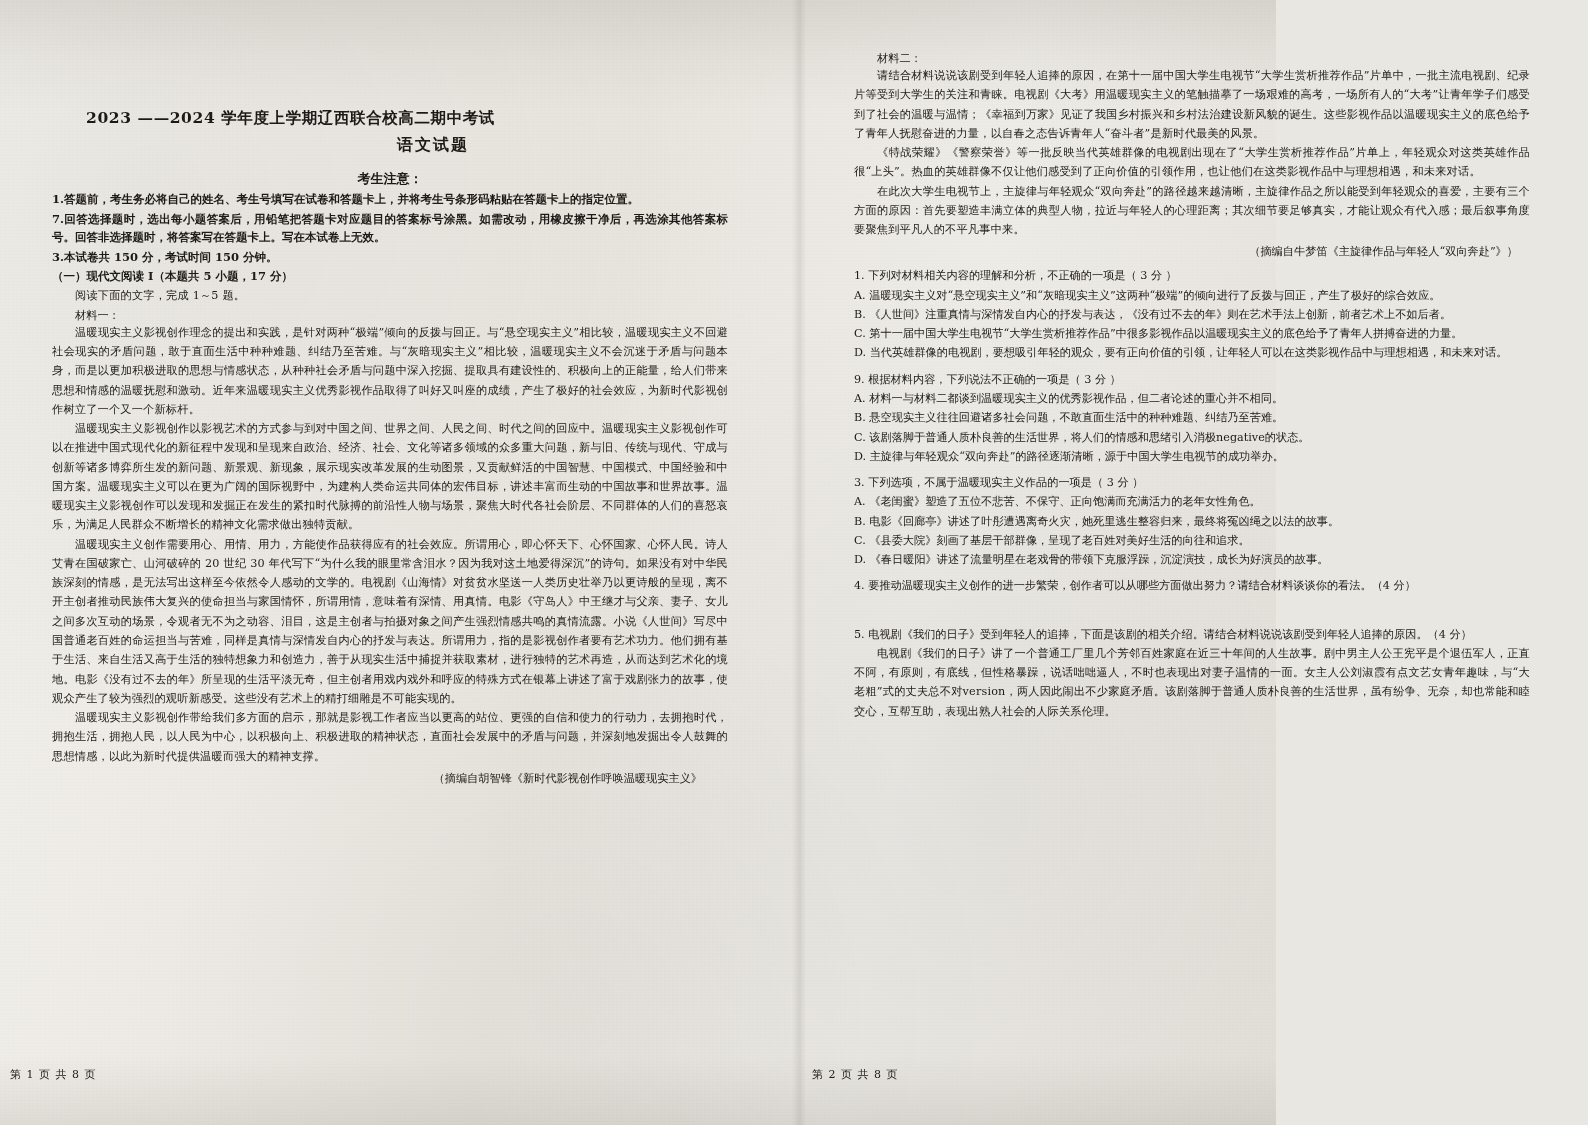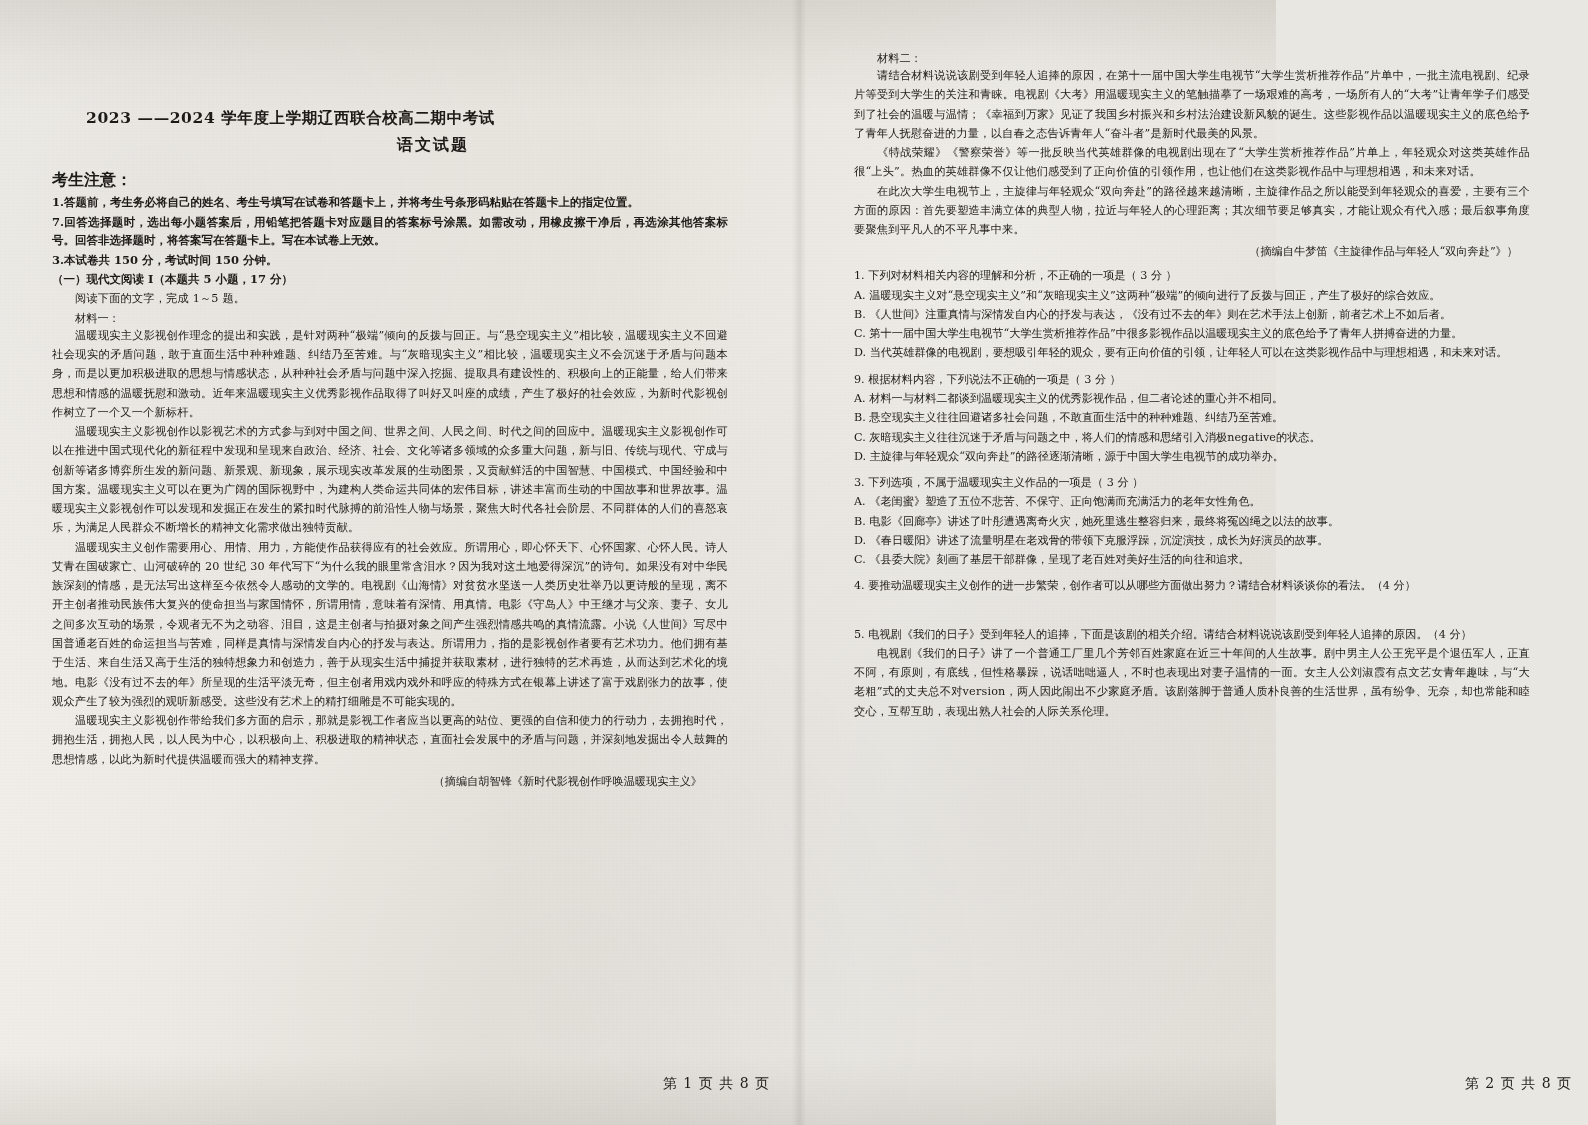--- a/index.html
+++ b/index.html
@@ -80,23 +80,24 @@
   }
   .doc-subtitle {
     text-align: center;
     font-size: 16px;
     font-weight: bold;
     letter-spacing: 2px;
     margin: 0 0 14px 86px;
   }
 
   .notice-head {
-    font-size: 16px;
+    font-size: 13px;
     font-weight: bold;
     margin: 0 0 2px 0;
+    text-align: center;
   }
   .notice-item {
     font-size: 11.5px;
     font-weight: bold;
     line-height: 1.62;
     margin: 0 0 1px 0;
     text-align: justify;
   }
 
   .sec-head {
@@ -143,25 +144,25 @@
   .opt {
     font-size: 11.2px;
     line-height: 1.72;
     margin: 0;
     text-align: justify;
     padding-left: 0;
   }
 
   .footer {
     position: absolute;
-    bottom: 32px;
+    bottom: 43px;
     width: 100%;
     left: 0;
-    text-align: right;
-    font-size: 14px;
+    text-align: left;
+    font-size: 11px;
     letter-spacing: 1px;
   }
   .col .footer { padding-right: 38px; }
   .spacer-lg { height: 22px; }
 </style>
 </head>
 <body>
 
 <div class="page">
   <div class="smudge-top"></div>
@@ -199,28 +200,28 @@
 
     <p class="q">1. 下列对材料相关内容的理解和分析，不正确的一项是（ 3 分 ）</p>
     <p class="opt">A. 温暖现实主义对“悬空现实主义”和“灰暗现实主义”这两种“极端”的倾向进行了反拨与回正，产生了极好的综合效应。</p>
     <p class="opt">B. 《人世间》注重真情与深情发自内心的抒发与表达，《没有过不去的年》则在艺术手法上创新，前者艺术上不如后者。</p>
     <p class="opt">C. 第十一届中国大学生电视节“大学生赏析推荐作品”中很多影视作品以温暖现实主义的底色给予了青年人拼搏奋进的力量。</p>
     <p class="opt">D. 当代英雄群像的电视剧，要想吸引年轻的观众，要有正向价值的引领，让年轻人可以在这类影视作品中与理想相遇，和未来对话。</p>
 
     <p class="q">9. 根据材料内容，下列说法不正确的一项是（ 3 分 ）</p>
     <p class="opt">A. 材料一与材料二都谈到温暖现实主义的优秀影视作品，但二者论述的重心并不相同。</p>
     <p class="opt">B. 悬空现实主义往往回避诸多社会问题，不敢直面生活中的种种难题、纠结乃至苦难。</p>
-    <p class="opt">C. 灰暗现实主义往往沉迷于矛盾与问题之中，将人们的情感和思绪引入消极negative的状态。</p>
+    <p class="opt">C. 该剧落脚于普通人质朴良善的生活世界，将人们的情感和思绪引入消极negative的状态。</p>
     <p class="opt">D. 主旋律与年轻观众“双向奔赴”的路径逐渐清晰，源于中国大学生电视节的成功举办。</p>
 
     <p class="q">3. 下列选项，不属于温暖现实主义作品的一项是（ 3 分 ）</p>
     <p class="opt">A. 《老闺蜜》塑造了五位不悲苦、不保守、正向饱满而充满活力的老年女性角色。</p>
     <p class="opt">B. 电影《回廊亭》讲述了叶彤遭遇离奇火灾，她死里逃生整容归来，最终将冤凶绳之以法的故事。</p>
+    <p class="opt">C. 《县委大院》刻画了基层干部群像，呈现了老百姓对美好生活的向往和追求。</p>
     <p class="opt">D. 《春日暖阳》讲述了流量明星在老戏骨的带领下克服浮躁，沉淀演技，成长为好演员的故事。</p>
-    <p class="opt">C. 《县委大院》刻画了基层干部群像，呈现了老百姓对美好生活的向往和追求。</p>
 
     <p class="q">4. 要推动温暖现实主义创作的进一步繁荣，创作者可以从哪些方面做出努力？请结合材料谈谈你的看法。（4 分）</p>
 
     <div class="spacer-lg"></div>
 
     <p class="q">5. 电视剧《我们的日子》受到年轻人的追捧，下面是该剧的相关介绍。请结合材料说说该剧受到年轻人追捧的原因。（4 分）</p>
     <p class="body ind">电视剧《我们的日子》讲了一个普通工厂里几个芳邻百姓家庭在近三十年间的人生故事。剧中男主人公王宪平是个退伍军人，正直不阿，有原则，有底线，但性格暴躁，说话咄咄逼人，不时也表现出对妻子温情的一面。女主人公刘淑霞有点文艺女青年趣味，与“大老粗”式的丈夫总不对version，两人因此闹出不少家庭矛盾。该剧落脚于普通人质朴良善的生活世界，虽有纷争、无奈，却也常能和睦交心，互帮互助，表现出熟人社会的人际关系伦理。</p>
 
     <div class="footer">第 2 页 共 8 页</div>
   </div>

